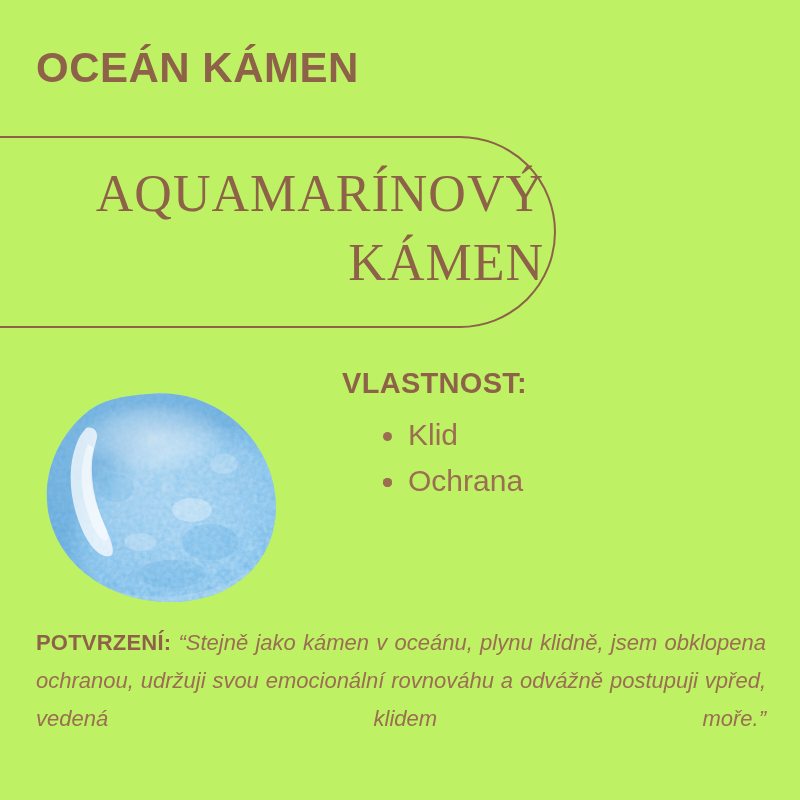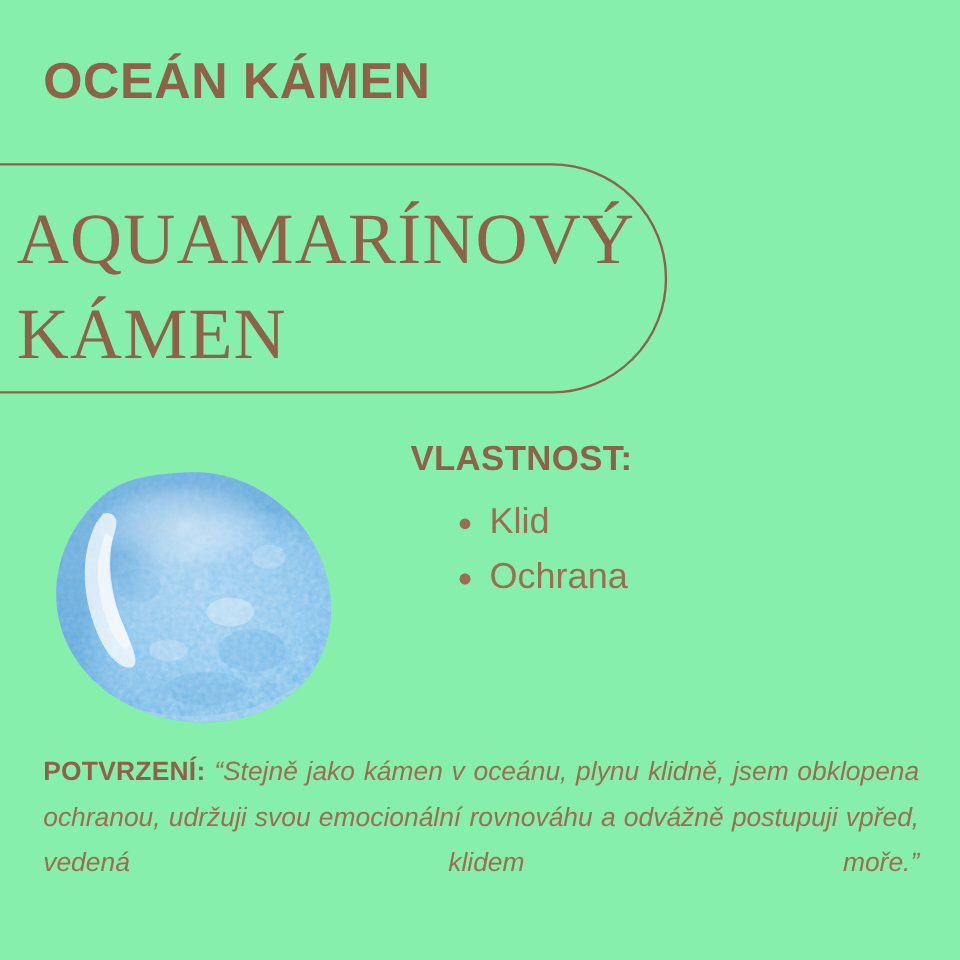--- a/index.html
+++ b/index.html
@@ -13,21 +13,21 @@
     font-family: "Liberation Sans", sans-serif;
     overflow: hidden;
     position: relative;
   }
 
   #card {
     position: absolute;
     inset: 0;
     width: 800px;
     height: 800px;
-    background: #86efac;
+    background: #bef264;
   }
 
   
   #top-title {
     position: absolute;
     left: 36px;
     top: 46px;
     font-size: 42px;
     font-weight: bold;
     letter-spacing: 0.5px;
@@ -46,23 +46,23 @@
     border: 2px solid #8d6249;
     border-radius: 100px;
     box-sizing: border-box;
     background: transparent;
   }
   #headline-text {
     position: absolute;
     left: 14px;
     top: 160px;
     width: 530px;
-    text-align: left;
+    text-align: right;
     font-family: "Liberation Serif", serif;
-    font-size: 60px;
+    font-size: 52px;
     line-height: 1.32;
     color: #8d6249;
     letter-spacing: 1px;
   }
   #headline-text .hl-line {
     display: block;
   }
 
   
   #stone-wrap {

